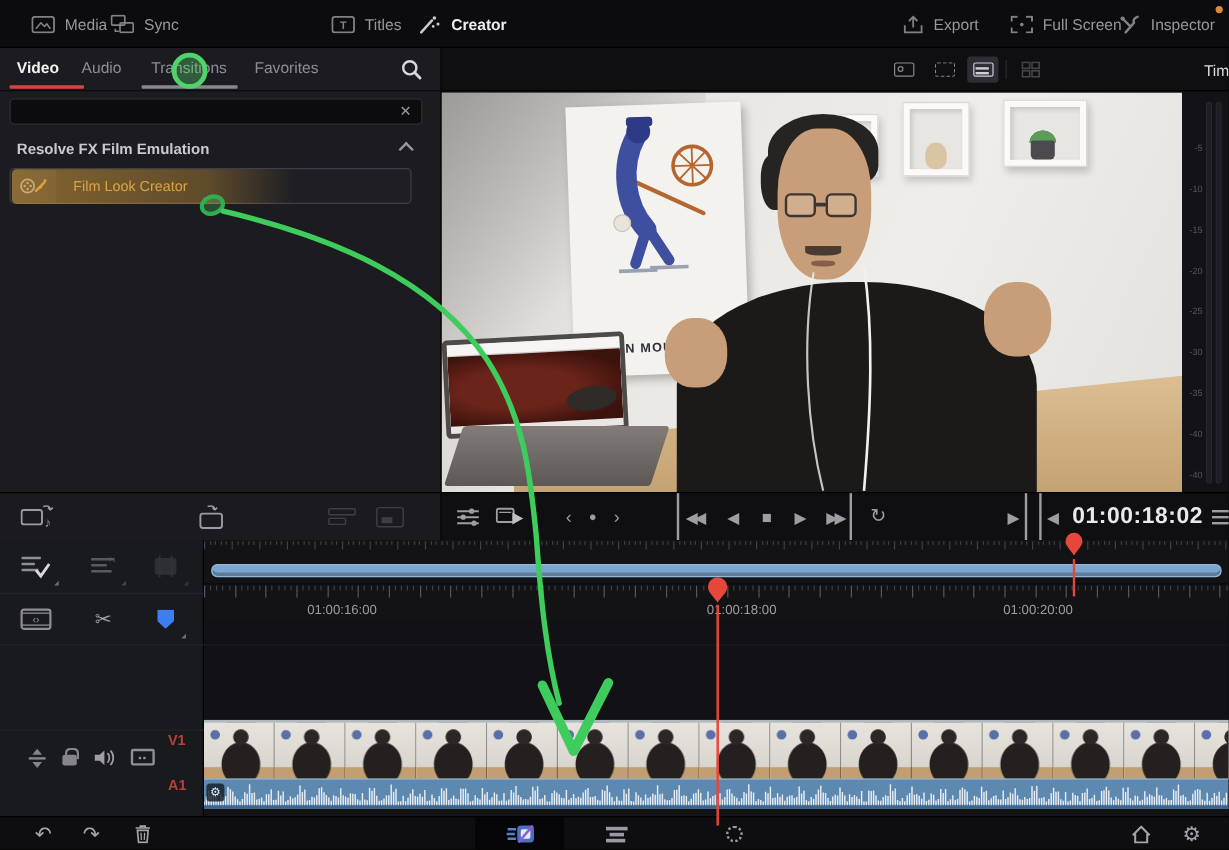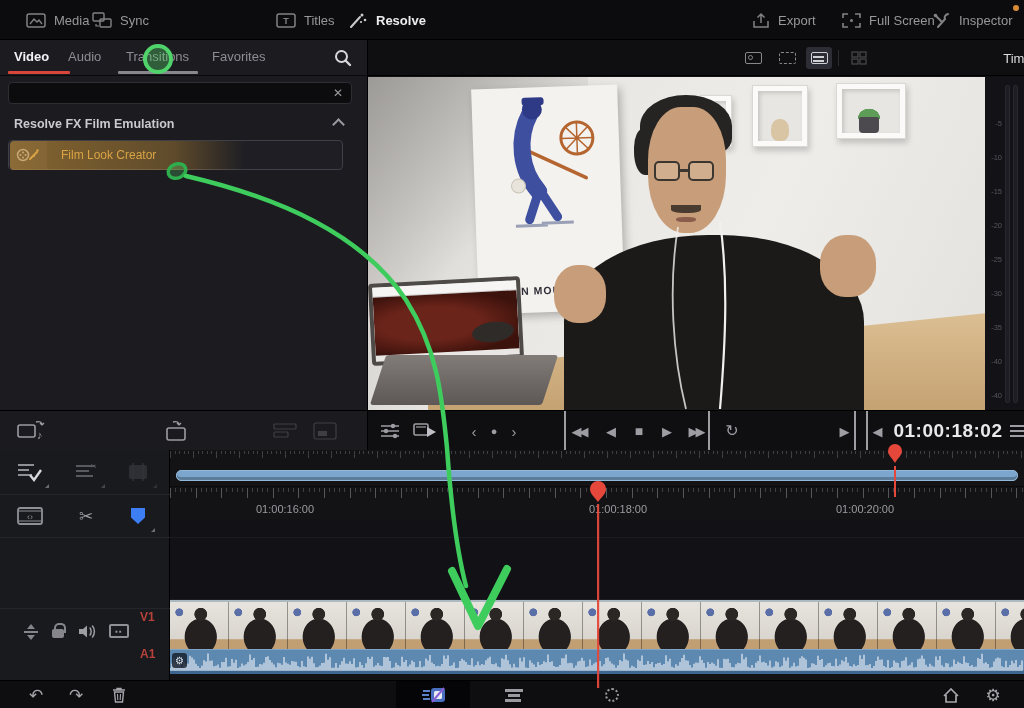--- a/index.html
+++ b/index.html
@@ -163,21 +163,21 @@
         </svg>
       <span>Titles</span>
     </div>
     <div class="tb-item active" style="left:348px">
       <svg class="mini-ic" width="20" height="17" viewBox="0 0 20 17">
           <path d="M3 15 L12 5" stroke="#ededf0" stroke-width="2" stroke-linecap="round"></path>
           <circle cx="14" cy="3" r="1.5" fill="#ededf0"></circle>
           <circle cx="17" cy="8" r="1.3" fill="#ededf0"></circle>
           <circle cx="13" cy="10" r="1.1" fill="#ededf0"></circle>
         </svg>
-      <span>Resolve</span>
+      <span>Creator</span>
     </div>
     <div class="tb-item" style="left:752px">
       <svg class="mini-ic" width="18" height="17" viewBox="0 0 18 17">
           <path d="M2 9 L2 15 L16 15 L16 9" fill="none" stroke="#97979c" stroke-width="1.5"></path>
           <path d="M9 11 L9 2 M5.5 5.5 L9 2 L12.5 5.5" fill="none" stroke="#97979c" stroke-width="1.5"></path>
         </svg>
       <span>Export</span>
     </div>
     <div class="tb-item" style="left:842px">
       <svg class="mini-ic" width="19" height="15" viewBox="0 0 19 15">

